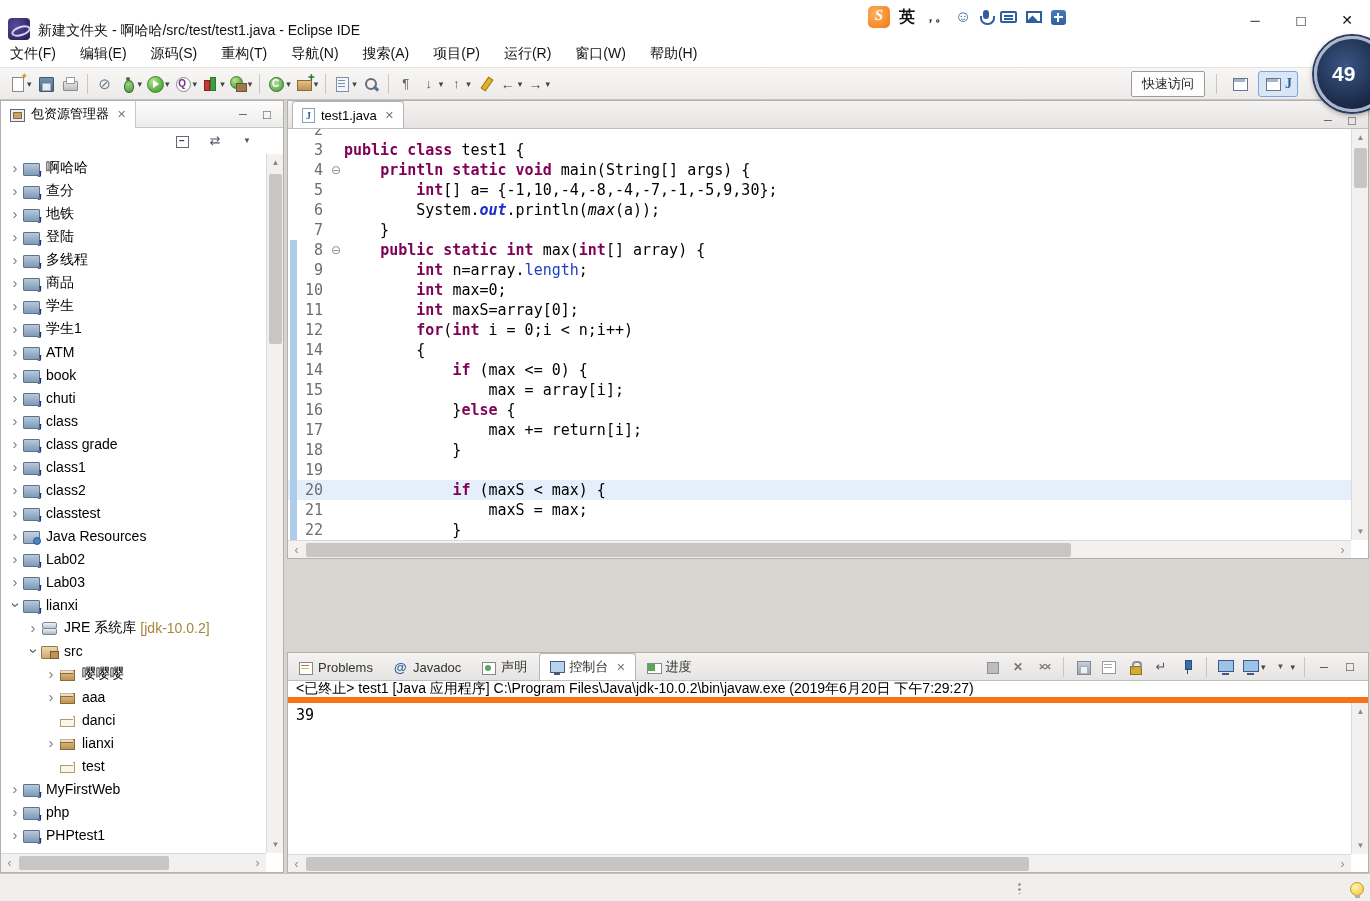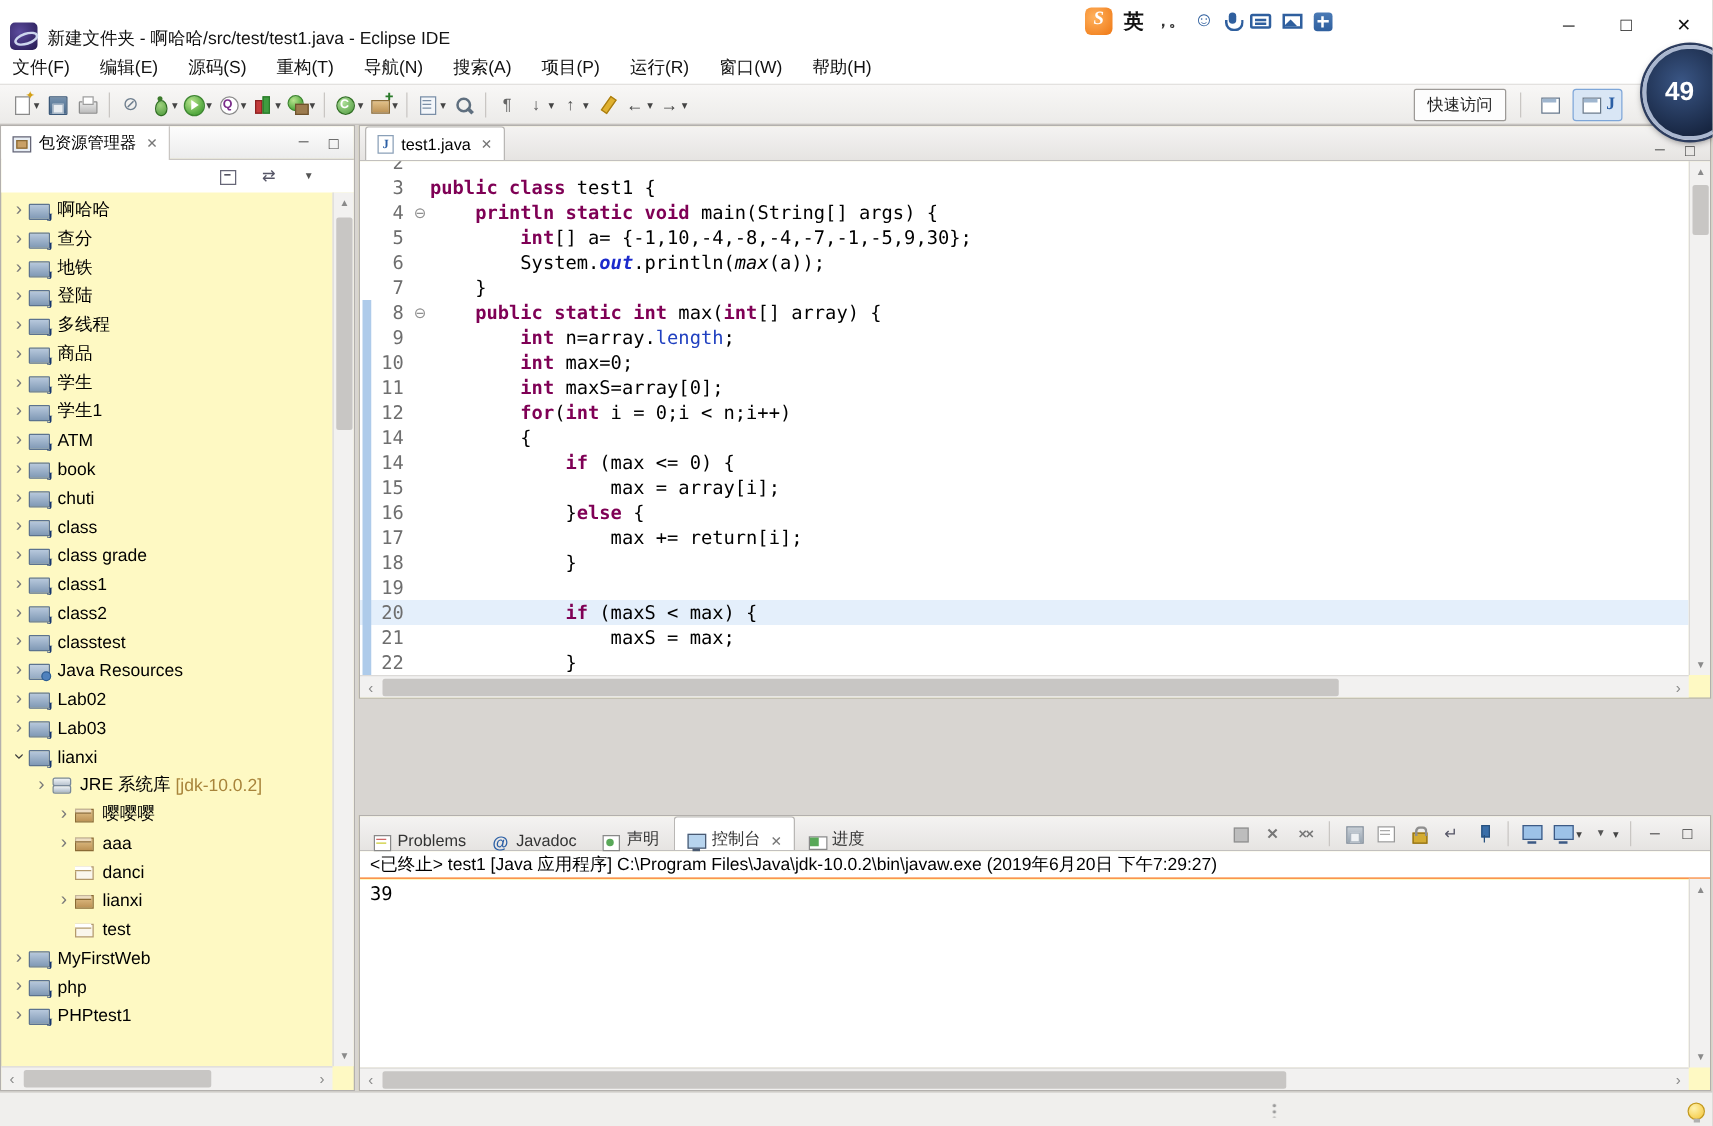--- a/index.html
+++ b/index.html
@@ -84,21 +84,21 @@
   .ic-pilcrow::after{content:"¶";display:block;text-align:center;line-height:18px;color:#666;font-size:13px}
   .ic-navdown::after{content:"↓";display:block;text-align:center;line-height:18px;color:#555;font-size:13px}
   .ic-navup::after{content:"↑";display:block;text-align:center;line-height:18px;color:#555;font-size:13px}
   .ic-editloc::before{content:"";position:absolute;left:8px;top:2px;width:4px;height:12px;background:#e0b12f;border:1px solid #a87c12;transform:rotate(35deg)}
   .ic-back::after{content:"←";display:block;text-align:center;line-height:18px;color:#444;font-size:14px}
   .ic-forward::after{content:"→";display:block;text-align:center;line-height:18px;color:#444;font-size:14px}
   .ic-persp::before{content:"";position:absolute;left:2px;top:3px;width:13px;height:11px;border:1px solid #66778a;background:#fff}
   .ic-persp::after{content:"";position:absolute;left:3px;top:4px;width:11px;height:3px;background:#9fb6cf}
 
   
-  .panel{position:absolute;background:#fef9c3;border:1px solid #b3b0ad}
+  .panel{position:absolute;background:#ffffff;border:1px solid #b3b0ad}
   .view-titlebar{height:27px;background:linear-gradient(#fdfdfd,#ececec);border-bottom:1px solid #c9c6c3;display:flex;align-items:center}
   .view-tab{display:flex;align-items:center;gap:6px;height:27px;padding:0 9px;background:#fff;border-right:1px solid #c9c6c3;font-size:13px}
   .vclose{color:#777;font-size:11px;margin-left:2px;cursor:default}
   .vclose::after{content:"✕"}
   .stack-btns{margin-left:auto;display:flex;gap:8px;padding-right:8px}
   .gb{width:16px;height:16px;display:flex;align-items:center;justify-content:center;color:#444;font-size:11px;cursor:default}
   .gb-min::after{content:"─"} .gb-max::after{content:"□";font-size:13px}
 
   
   .explorer{left:0;top:100px;width:284px;bottom:28px}
@@ -161,21 +161,21 @@
   .tk-d{color:#000}
   .tk-sf{color:#1b2acc;font-weight:bold;font-style:italic}
   .tk-sm{font-style:italic}
   .tk-f{color:#2040c0}
   .ed-vscroll{top:28px;right:0;bottom:18px}
   .ed-hscroll{left:0;right:17px;bottom:0;height:18px}
 
   
   .console-stack{left:287px;top:652px;right:1px;bottom:28px}
   .ctab-bar{height:28px;background:linear-gradient(#f4f3f2,#e6e4e2);border-bottom:1px solid #c2c0be;display:flex;align-items:flex-end}
-  .ctab{height:27px;display:flex;align-items:flex-end;gap:5px;padding:0 9px;font-size:13px;color:#333;border:1px solid transparent;border-bottom:none}
+  .ctab{height:27px;display:flex;align-items:center;gap:5px;padding:0 9px;font-size:13px;color:#333;border:1px solid transparent;border-bottom:none}
   .ctab.sel{background:#fff;border-color:#b9b7b5;border-radius:3px 3px 0 0;margin-left:2px}
   .ctclose{color:#777;font-size:11px;margin-left:3px}
   .cticon{position:relative;display:inline-block;width:15px;height:13px;flex:none}
   .ci-problems::before{content:"";position:absolute;left:1px;top:1px;width:12px;height:11px;border:1px solid #888;background:#fff}
   .ci-problems::after{content:"";position:absolute;left:3px;top:4px;width:8px;height:1px;background:#c66;box-shadow:0 3px 0 #cc3}
   .ci-javadoc::after{content:"@";position:absolute;left:0;top:-1px;width:100%;text-align:center;color:#2b5fa5;font:bold 13px "Liberation Sans",sans-serif}
   .ci-declaration::before{content:"";position:absolute;left:1px;top:1px;width:12px;height:11px;border:1px solid #888;background:#fff}
   .ci-declaration::after{content:"";position:absolute;left:4px;top:4px;width:6px;height:6px;border-radius:50%;background:#58a858}
   .ci-console::before{content:"";position:absolute;left:1px;top:0;width:13px;height:10px;border:1px solid #4a5a72;background:#b7d4ee}
   .ci-console::after{content:"";position:absolute;left:5px;bottom:-1px;width:6px;height:2px;background:#4a5a72}
@@ -192,21 +192,21 @@
   .ic-clear::after{content:"";position:absolute;left:4px;top:6px;width:8px;height:1px;background:#aaa;box-shadow:0 3px 0 #aaa}
   .ic-lock::before{content:"";position:absolute;left:4px;top:8px;width:10px;height:7px;background:#d4ac32;border:1px solid #8f6f14}
   .ic-lock::after{content:"";position:absolute;left:6px;top:3px;width:6px;height:6px;border:2px solid #8f8f8f;border-bottom:none;border-radius:4px 4px 0 0}
   .ic-wrap::after{content:"↵";display:block;text-align:center;line-height:18px;color:#556;font-size:13px}
   .ic-pin::before{content:"";position:absolute;left:7px;top:2px;width:5px;height:8px;background:#3a6ea8;border:1px solid #27507e}
   .ic-pin::after{content:"";position:absolute;left:9px;top:10px;width:1px;height:6px;background:#27507e}
   .ic-mon::before{content:"";position:absolute;left:1px;top:2px;width:14px;height:10px;border:1px solid #3c5a85;background:#9cc2e8}
   .ic-mon::after{content:"";position:absolute;left:5px;bottom:1px;width:7px;height:2px;background:#3c5a85}
   .ic-minv::after{content:"─";display:block;text-align:center;line-height:18px;color:#333;font-size:11px}
   .ic-maxv::after{content:"□";display:block;text-align:center;line-height:18px;color:#333;font-size:13px}
-  .console-header{height:22px;border-bottom:1px solid #f97316;display:flex;align-items:center;padding:0 8px;font-size:14px;color:#000;white-space:nowrap;overflow:hidden;background:#fff}
+  .console-header{height:22px;border-bottom:6px solid #f97316;display:flex;align-items:center;padding:0 8px;font-size:14px;color:#000;white-space:nowrap;overflow:hidden;background:#fff}
   .console-out{position:absolute;top:51px;left:0;right:17px;bottom:18px;font-family:"DejaVu Sans Mono","Liberation Mono",monospace;font-size:15px;padding:2px 8px;background:#fff}
   .co-vscroll{top:50px;right:0;bottom:18px}
   .co-hscroll{left:0;right:17px;bottom:0;height:18px}
 
   
   .statusbar{position:absolute;left:0;right:0;bottom:0;height:28px;background:#f0efed;border-top:1px solid #c6c3c0}
   .sb-grip{position:absolute;left:1018px;top:8px;width:3px;height:12px;background:radial-gradient(circle,#9a9a9a 1px,transparent 1.6px);background-size:3px 5px;background-repeat:repeat-y}
   .bulb{position:absolute;right:6px;bottom:5px;width:14px;height:14px;border-radius:50%;background:radial-gradient(circle at 35% 30%,#fff3b0,#f4c434);border:1px solid #c49a1e}
   .bulb::after{content:"";position:absolute;left:4px;bottom:-3px;width:5px;height:3px;background:#b0b0b0}
 </style>
@@ -452,20 +452,25 @@
         <span class="twisty tw-e"><span>›</span></span>
         <span class="ticon tic-project"></span>
         <span class="tlabel">lianxi</span>
       </div>
       <div class="tree-row" style="padding-left: 24px;">
         <span class="twisty tw-c"><span>›</span></span>
         <span class="ticon tic-jre"></span>
         <span class="tlabel">JRE 系统库</span>
         <span class="tsuffix">[jdk-10.0.2]</span>
       </div>
+      <div class="tree-row" style="padding-left: 24px;">
+        <span class="twisty tw-e"><span>›</span></span>
+        <span class="ticon tic-srcfolder"></span>
+        <span class="tlabel">src</span>
+      </div>
       <div class="tree-row" style="padding-left: 42px;">
         <span class="twisty tw-c"><span>›</span></span>
         <span class="ticon tic-package"></span>
         <span class="tlabel">嘤嘤嘤</span>
       </div>
       <div class="tree-row" style="padding-left: 42px;">
         <span class="twisty tw-c"><span>›</span></span>
         <span class="ticon tic-package"></span>
         <span class="tlabel">aaa</span>
       </div>

